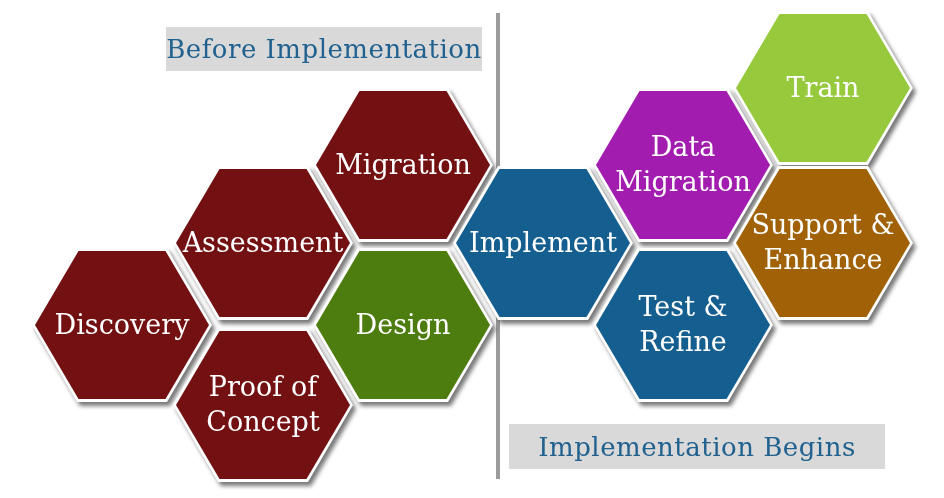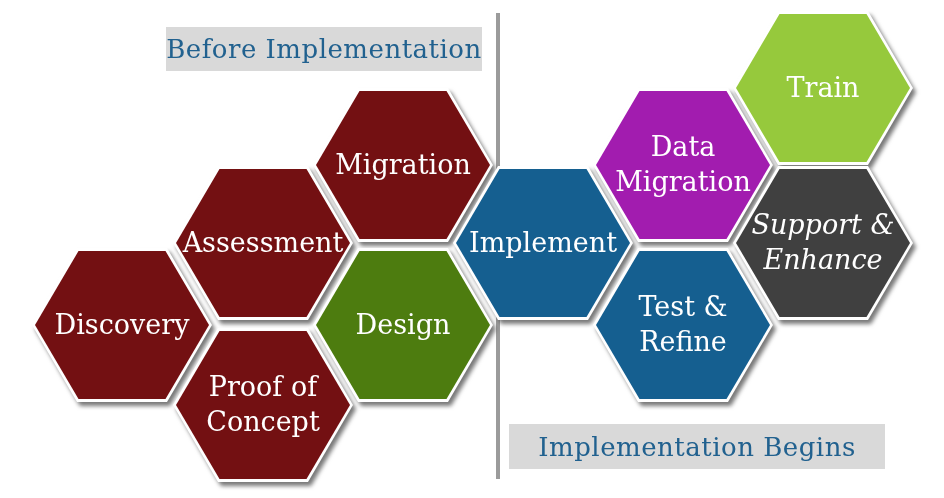--- a/index.html
+++ b/index.html
@@ -134,21 +134,21 @@
     <div class="hex-outer"></div>
     <div class="hex-fill" style="background-color: rgb(150, 201, 60);">
       <div class="hex-label">
         <span>Train</span>
       </div>
     </div>
   </div>
 
   <div class="hex-wrap" id="hex-support-enhance">
     <div class="hex-outer"></div>
-    <div class="hex-fill" style="background-color: #404040; font-style: italic;">
+    <div class="hex-fill" style="background-color: #a16207;">
       <div class="hex-label">
         <span>Support &amp;</span>
         <span>Enhance</span>
       </div>
     </div>
   </div>
 
 </div>
 
 </body></html>

